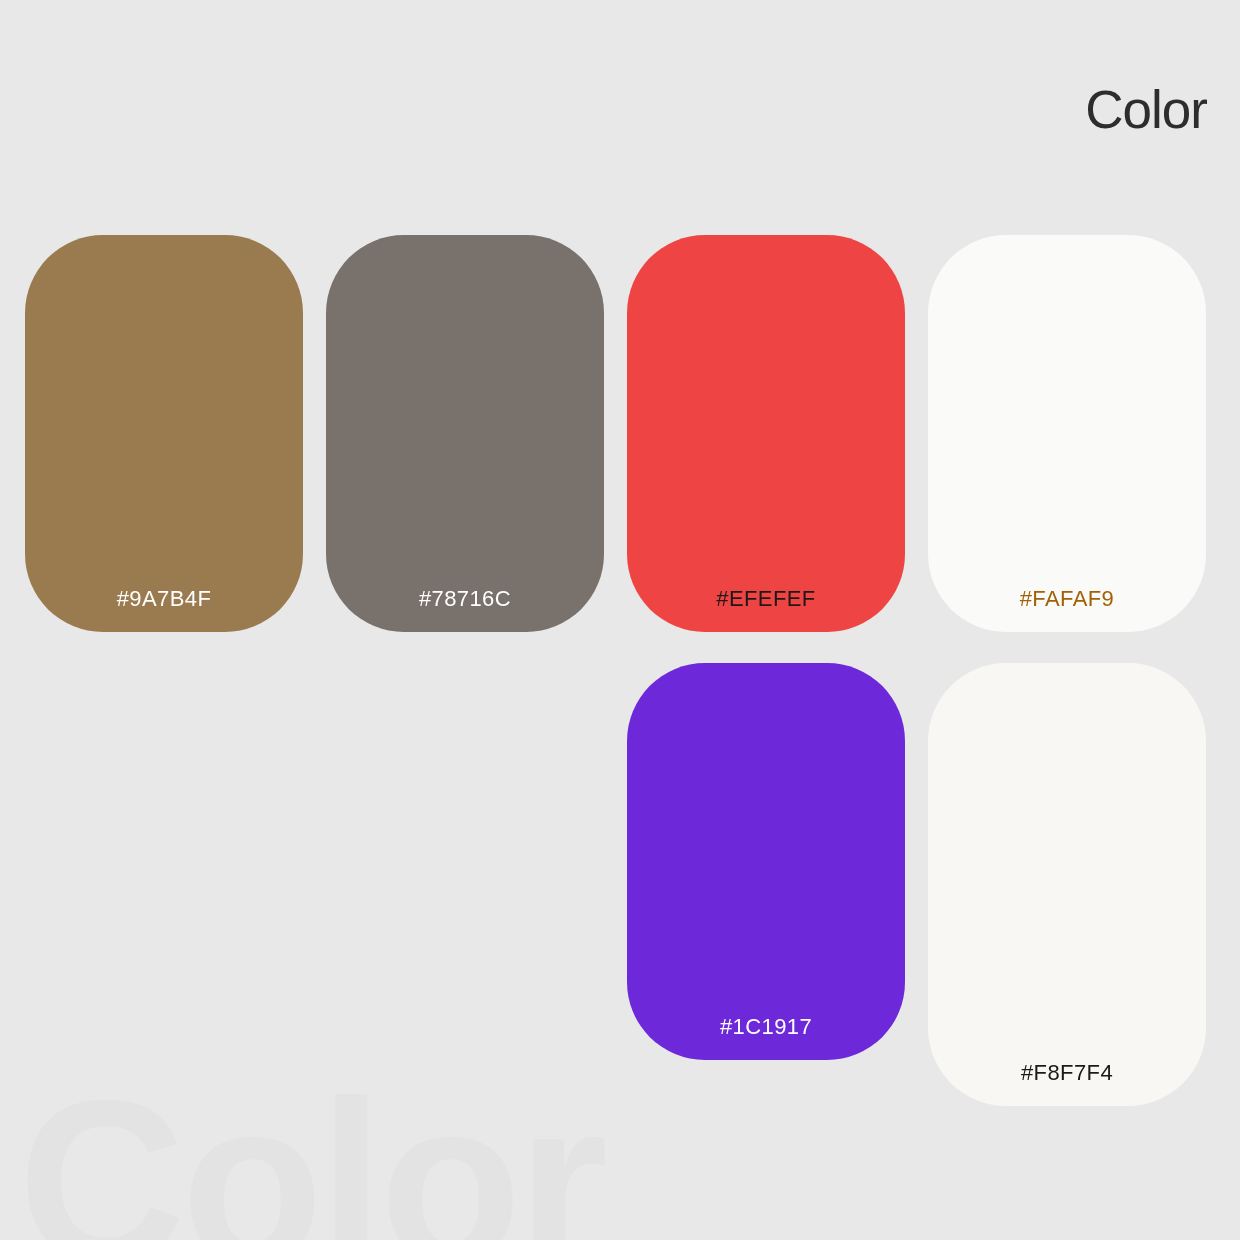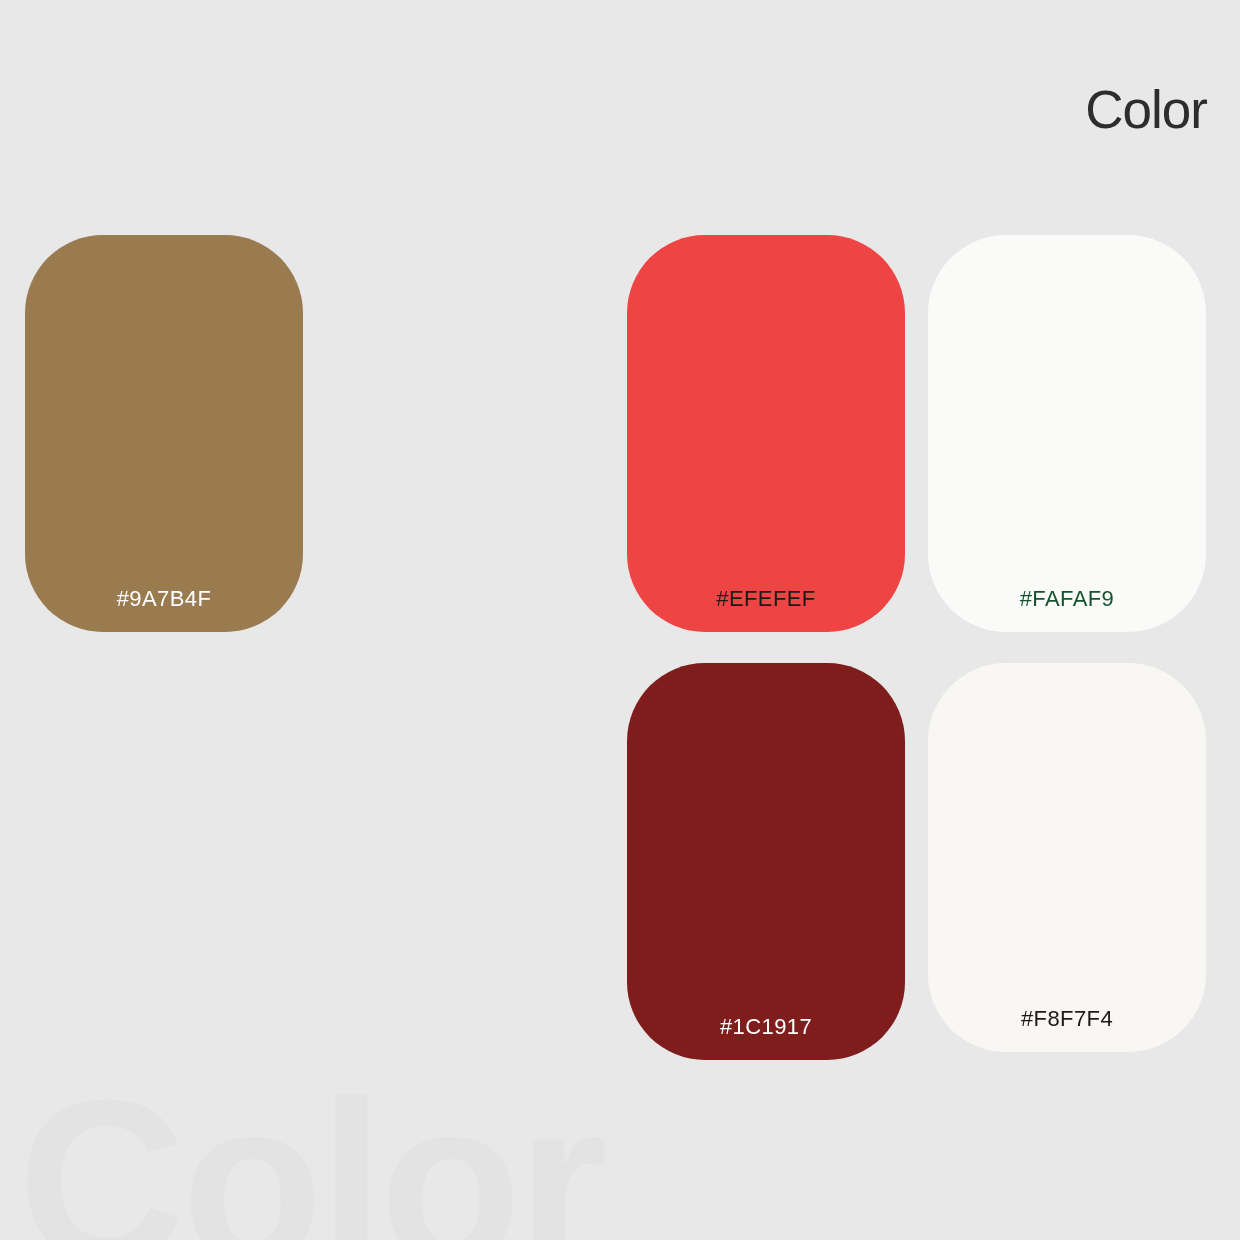--- a/index.html
+++ b/index.html
@@ -89,27 +89,30 @@
 
   <div id="watermark" style="color: rgb(227, 227, 227);">Color</div>
 
   <div id="board-title" style="color: rgb(45, 45, 45);">Color</div>
 
   <div id="swatch-grid">
 
   <div class="swatch" style="left: 25px; top: 235px; width: 278px; height: 397px; background: rgb(154, 123, 79);">
         <span class="swatch-label" style="color: rgb(255, 255, 255);">#9A7B4F</span>
       </div>
+      <div class="swatch" style="left: 326px; top: 235px; width: 278px; height: 397px; background: rgb(120, 113, 108);">
+        <span class="swatch-label" style="color: rgb(255, 255, 255);">#78716C</span>
+      </div>
       <div class="swatch" style="left: 627px; top: 235px; width: 278px; height: 397px; background: #ef4444;">
         <span class="swatch-label" style="color: rgb(28, 25, 23);">#EFEFEF</span>
       </div>
       <div class="swatch" style="left: 928px; top: 235px; width: 278px; height: 397px; background: rgb(250, 250, 249);">
-        <span class="swatch-label" style="color: #14532d;">#FAFAF9</span>
+        <span class="swatch-label" style="color: #a16207;">#FAFAF9</span>
       </div>
-      <div class="swatch" style="left: 627px; top: 663px; width: 278px; height: 397px; background: #7f1d1d;">
+      <div class="swatch" style="left: 627px; top: 663px; width: 278px; height: 397px; background: #6d28d9;">
         <span class="swatch-label" style="color: rgb(255, 255, 255);">#1C1917</span>
       </div>
-      <div class="swatch" style="left: 928px; top: 663px; width: 278px; height: 389px; background: rgb(248, 247, 244);">
+      <div class="swatch" style="left: 928px; top: 663px; width: 278px; height: 443px; background: rgb(248, 247, 244);">
         <span class="swatch-label" style="color: rgb(28, 25, 23);">#F8F7F4</span>
       </div>
     </div>
 
 </div>
 
 </body></html>

